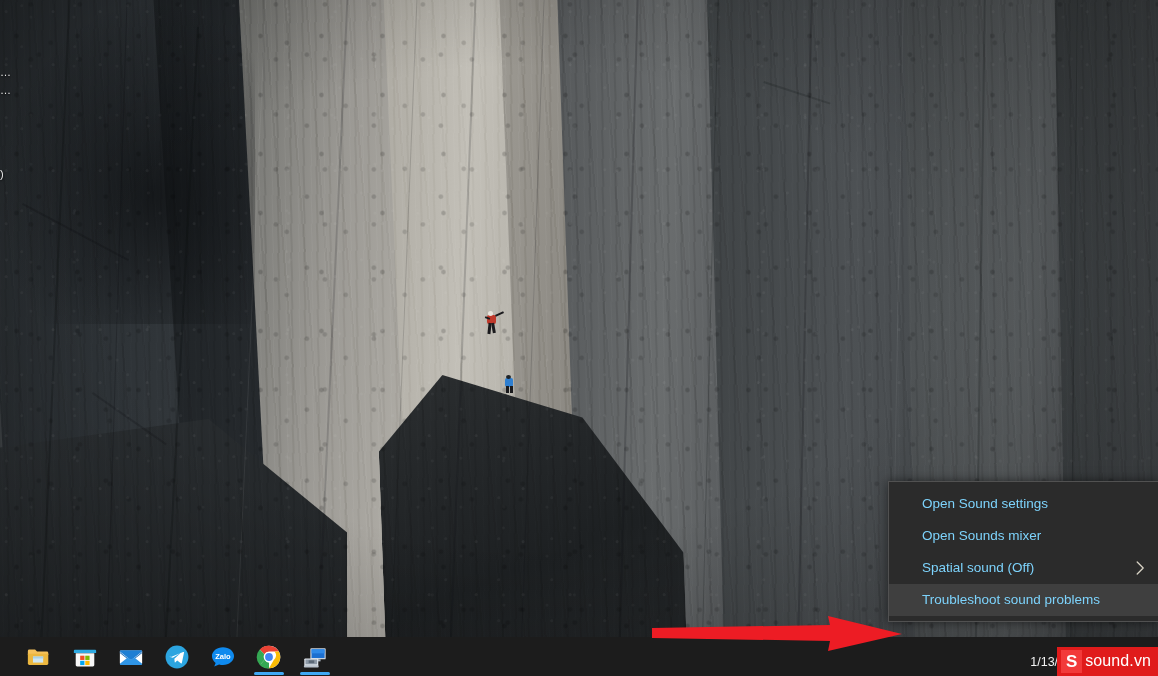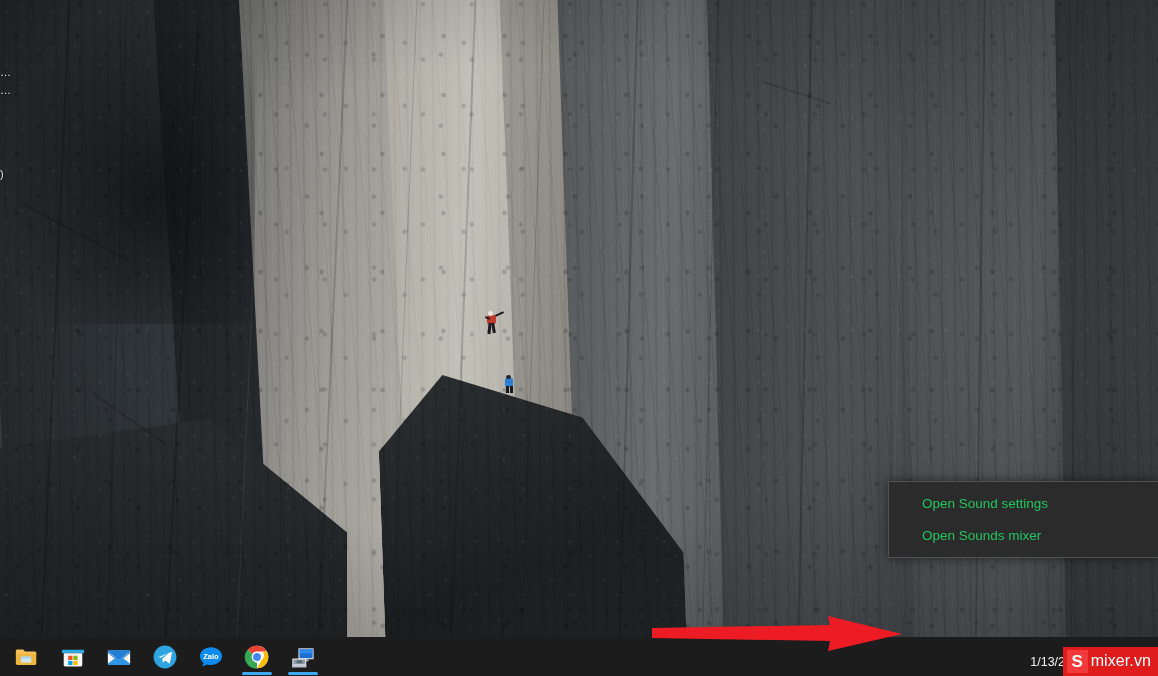--- a/index.html
+++ b/index.html
@@ -197,21 +197,21 @@
     box-shadow: 0 0 10px rgba(0,0,0,.55);
     padding: 6px 0 5px 0;
     box-sizing: border-box;
     z-index: 30;
   }
   .menu-item {
     position: relative;
     height: 32px;
     line-height: 32px;
     padding: 0 12px 0 33px;
-    color: #22c55e;
+    color: #7dd3fc;
     font-size: 13.5px;
     white-space: nowrap;
     cursor: default;
     box-sizing: border-box;
   }
   .menu-item.highlighted {
     background: #3f3f3f;
   }
   .menu-item .submenu-arrow {
     position: absolute;
@@ -244,21 +244,21 @@
     height: 39px;
     background: #1c1c1c;
     z-index: 20;
     display: flex;
     align-items: center;
   }
   #taskbar-left {
     display: flex;
     align-items: center;
     height: 39px;
-    padding-left: 4px;
+    padding-left: 16px;
   }
   .tb-item {
     position: relative;
     width: 46px;
     height: 39px;
     display: flex;
     align-items: center;
     justify-content: center;
     cursor: default;
   }
@@ -410,20 +410,31 @@
     <div class="edge-frag" style="top:168px;">)</div>
   </div>
 
   <div id="context-menu">
     <div class="menu-item">
       <span>Open Sound settings</span>
     </div>
     <div class="menu-item">
       <span>Open Sounds mixer</span>
     </div>
+    <div class="menu-item">
+      <span>Spatial sound (Off)</span>
+      <span class="submenu-arrow">
+        <svg width="9" height="14" viewBox="0 0 9 14" fill="none" xmlns="http://www.w3.org/2000/svg">
+          <path d="M1.2 1 L7.2 7 L1.2 13" stroke="#d7d2c4" stroke-width="1.3" fill="none" stroke-linecap="round" stroke-linejoin="round"></path>
+        </svg>
+      </span>
+    </div>
+    <div class="menu-item highlighted">
+      <span>Troubleshoot sound problems</span>
+    </div>
   </div>
 
   <svg id="annotation-arrow" viewBox="0 0 250 42" xmlns="http://www.w3.org/2000/svg">
     <path d="M0 12 L178 9 L176 0 L250 18 L176 35 L178 25 L0 22 Z" fill="#ed1c24"></path>
   </svg>
 
   <div id="taskbar">
     <div id="taskbar-left">
 
       <div class="tb-item" title="File Explorer">
@@ -507,16 +518,16 @@
       </div>
     </div>
 
     <div id="clock">
       <div>1/13/20</div>
     </div>
   </div>
 
   <div id="watermark">
     <div class="wm-s">S</div>
-    <div class="wm-text">mixer.vn</div>
+    <div class="wm-text">sound.vn</div>
   </div>
 
 </div>
 
 </body></html>

